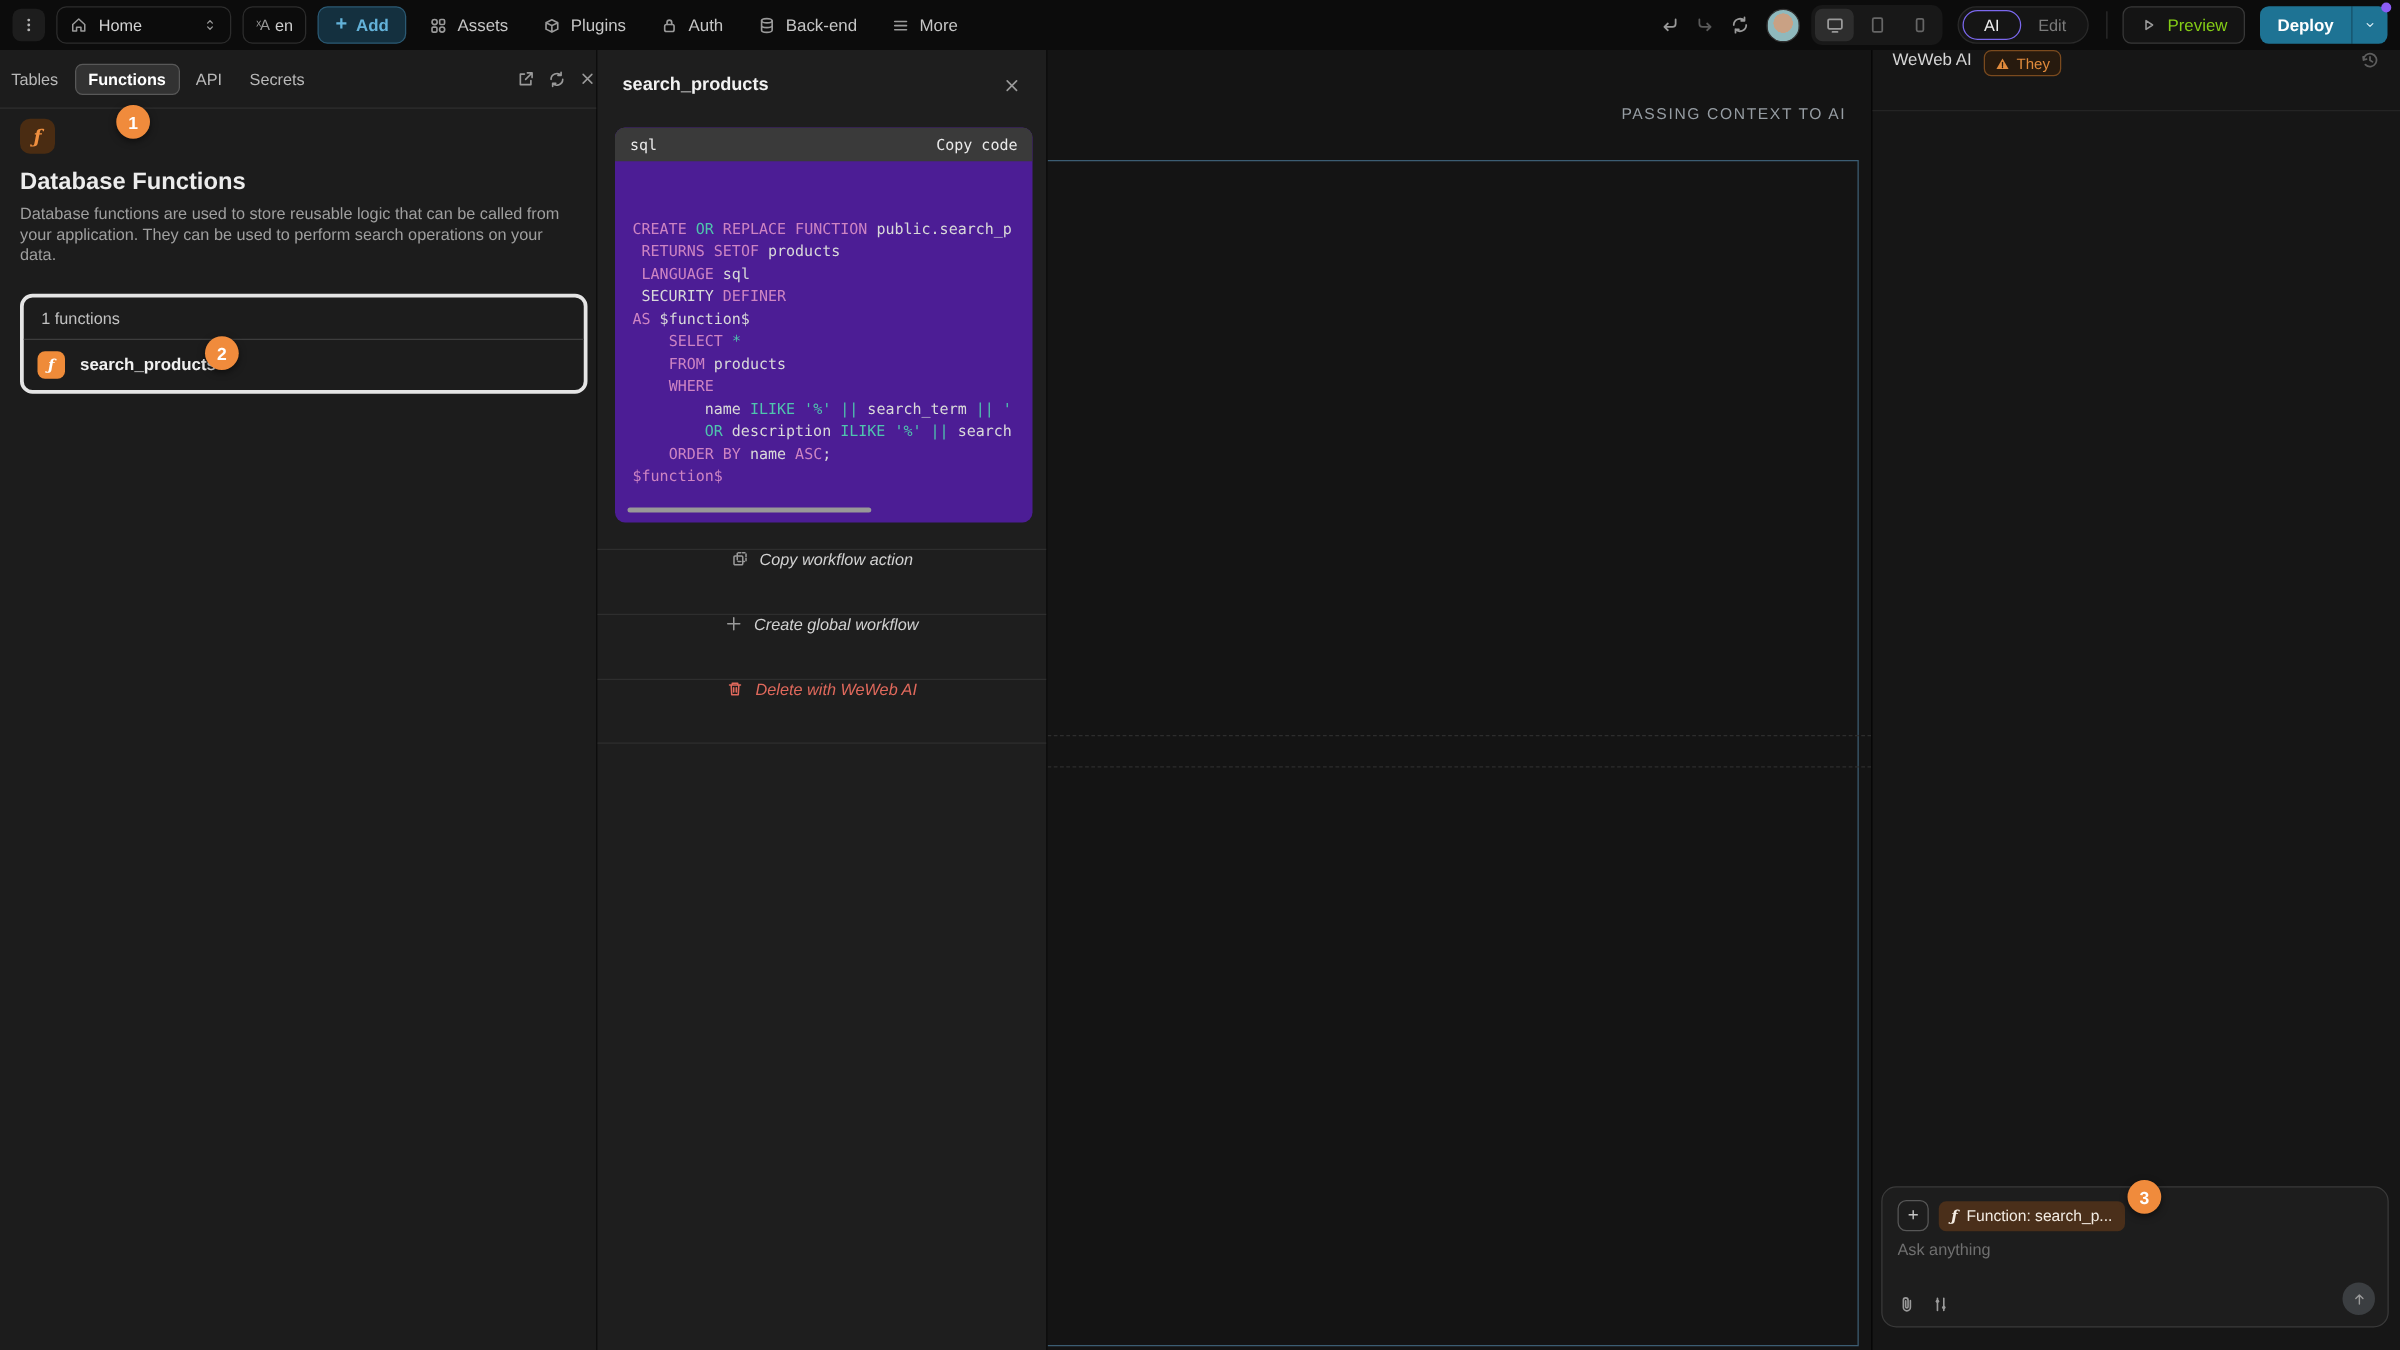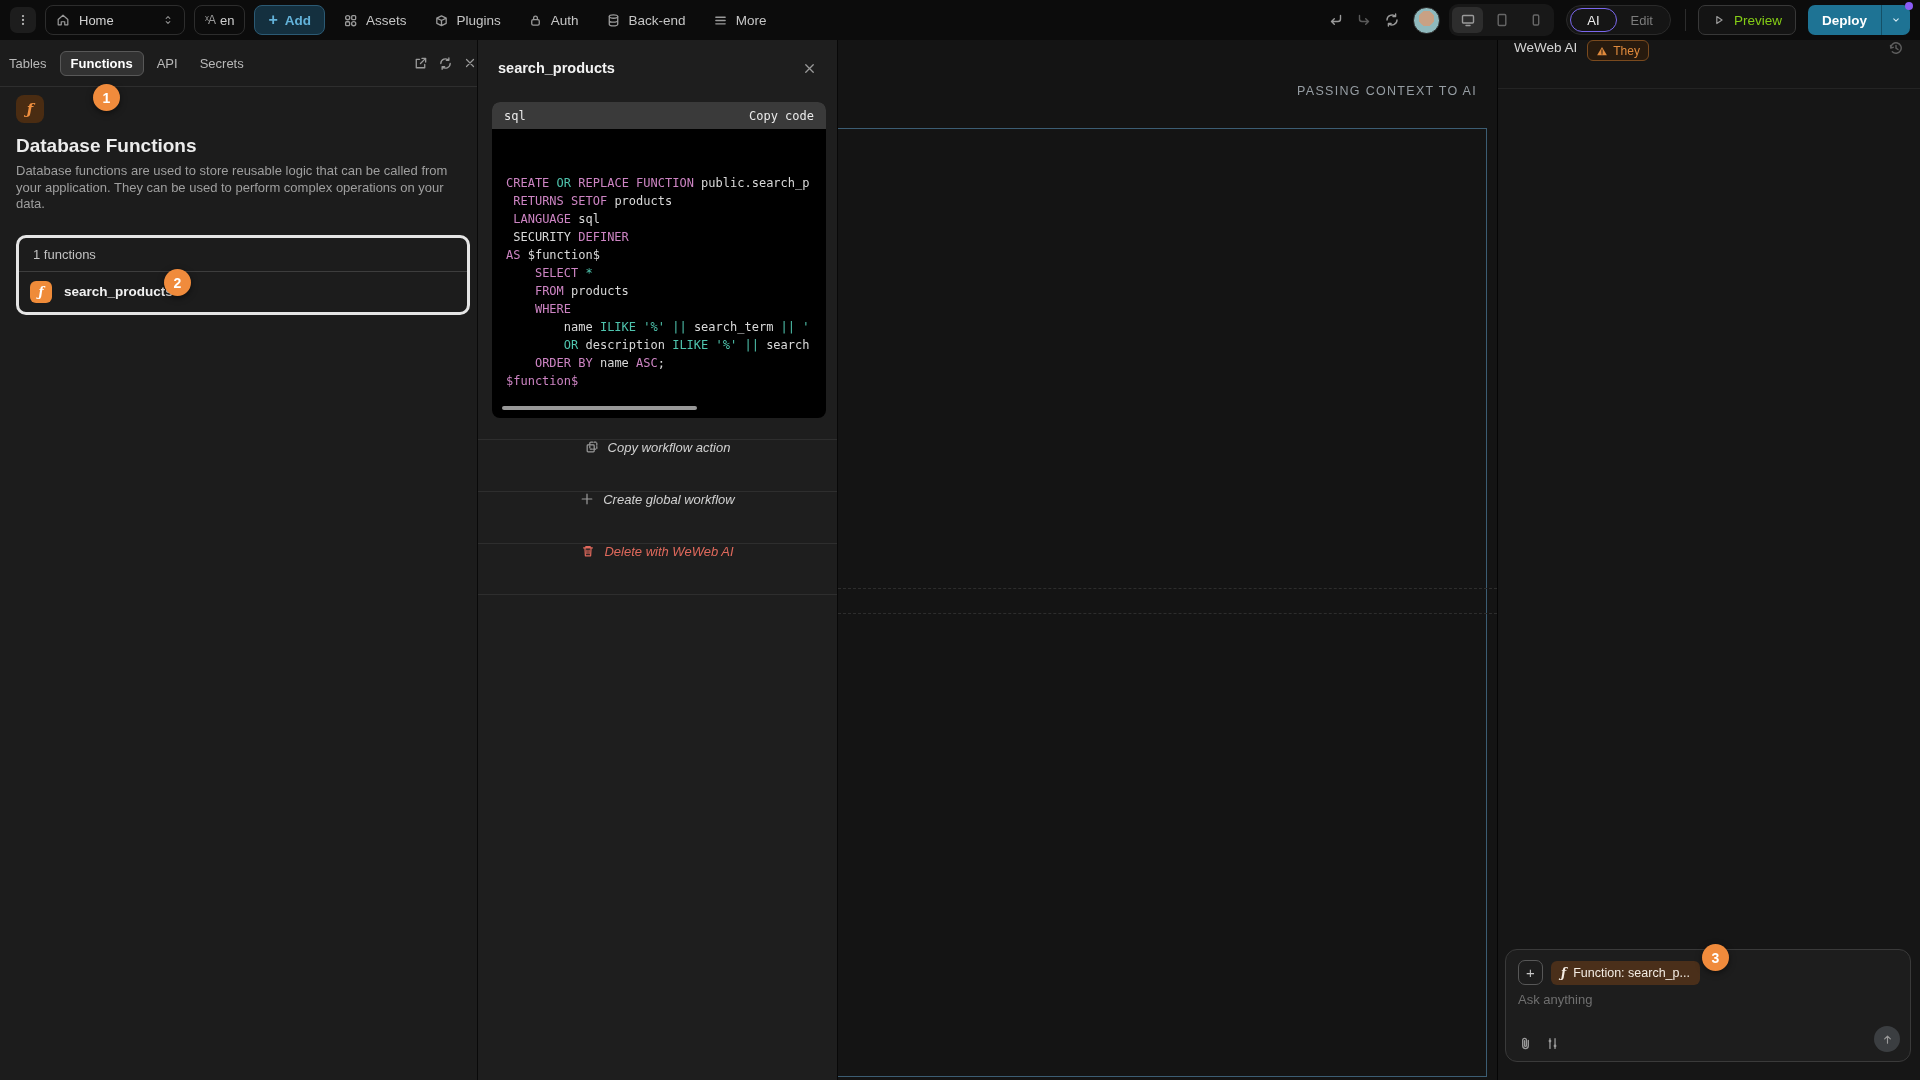--- a/index.html
+++ b/index.html
@@ -77,21 +77,21 @@
   .badge-1 { left:93px; top:84px; }
   .badge-2 { left:164px; top:269px; }
   .badge-3 { left:1702px; top:944px; }
 
   
   .detail-panel { position:absolute; top:40px; left:478px; width:360px; height:1040px; background:#1e1e1e;
     border-right:1px solid #080808; z-index:20; }
   .dp-header { display:flex; align-items:center; padding:20px 20px 0; }
   .dp-title { font-size:14.5px; font-weight:700; color:#f2f2f2; }
   .dp-close { margin-left:auto; cursor:pointer; }
-  .code-block { margin:26px 12px 0 14px; width:334px; border-radius:8px; overflow:hidden; background:#000000; }
+  .code-block { margin:26px 12px 0 14px; width:334px; border-radius:8px; overflow:hidden; background:#4c1d95; }
   .code-header { height:27px; background:#3a3a3a; display:flex; align-items:center; padding:0 12px;
     font-family:"DejaVu Sans Mono", monospace; font-size:12px; color:#eaeaea; }
   .copy-code { margin-left:auto; cursor:pointer; color:#eaeaea; }
   .code-body { padding:12px 0 8px 14px; font-family:"DejaVu Sans Mono", monospace; font-size:12px;
     line-height:18px; white-space:pre; overflow:hidden;margin-top:33px; }
   .tok-k { color:#cd84c3; } .tok-t { color:#4fc4ae; } .tok-s { color:#4fc4ae; } .tok-d { color:#d9d9d9; }
   .code-scrollbar { height:4px; width:195px; background:#989898; border-radius:2px; margin:8px 0 8px 10px; cursor:pointer; }
   .dp-actions { margin-top:21px; }
   .dp-action { height:52px; display:flex; align-items:flex-start; justify-content:center; gap:9px;
     border-top:1px solid #2e2e2e; font-size:13px; color:#d2d2d2; cursor:pointer;font-style:italic; }
@@ -302,21 +302,21 @@
               <path class="ic" d="M4 4 L12 12 M12 4 L4 12" stroke="#b0b0b0"></path>
             </svg>
           </span>
       </div>
     </div>
     <div class="lp-content">
       <div class="fn-big-icon">
           <span class="fn-glyph">ƒ</span>
         </div>
       <div class="lp-title">Database Functions</div>
-      <div class="lp-desc">Database functions are used to store reusable logic that can be called from your application. They can be used to perform complex operations on your data.</div>
+      <div class="lp-desc">Database functions are used to store reusable logic that can be called from your application. They can be used to perform search operations on your data.</div>
       <div class="listbox">
         <div class="listbox-header">1 functions</div>
         <div class="list-row">
           <div class="fn-small-icon">
               <span class="fn-glyph">ƒ</span>
             </div>
           <span class="list-row-label">search_products</span>
         </div>
       </div>
     </div>

